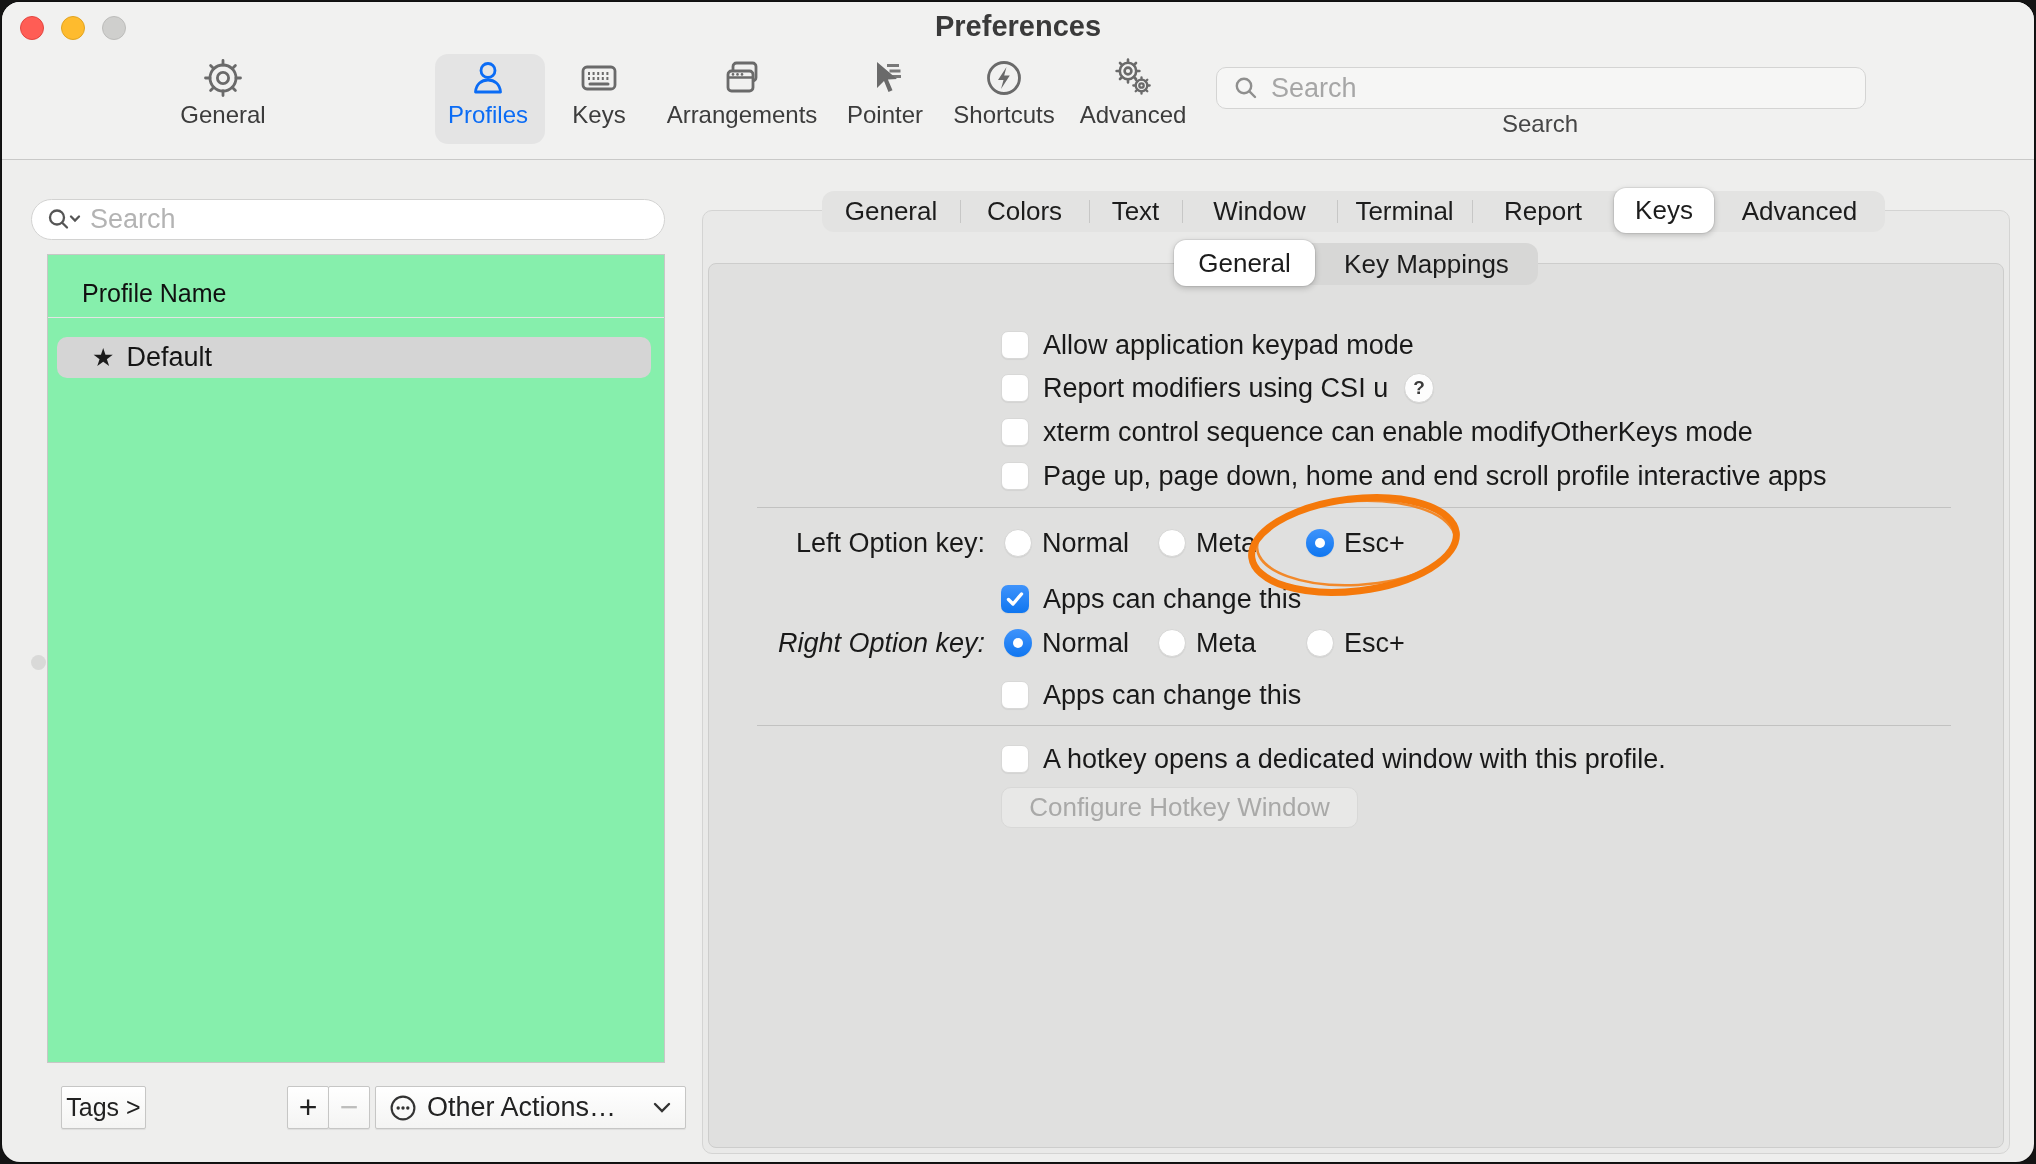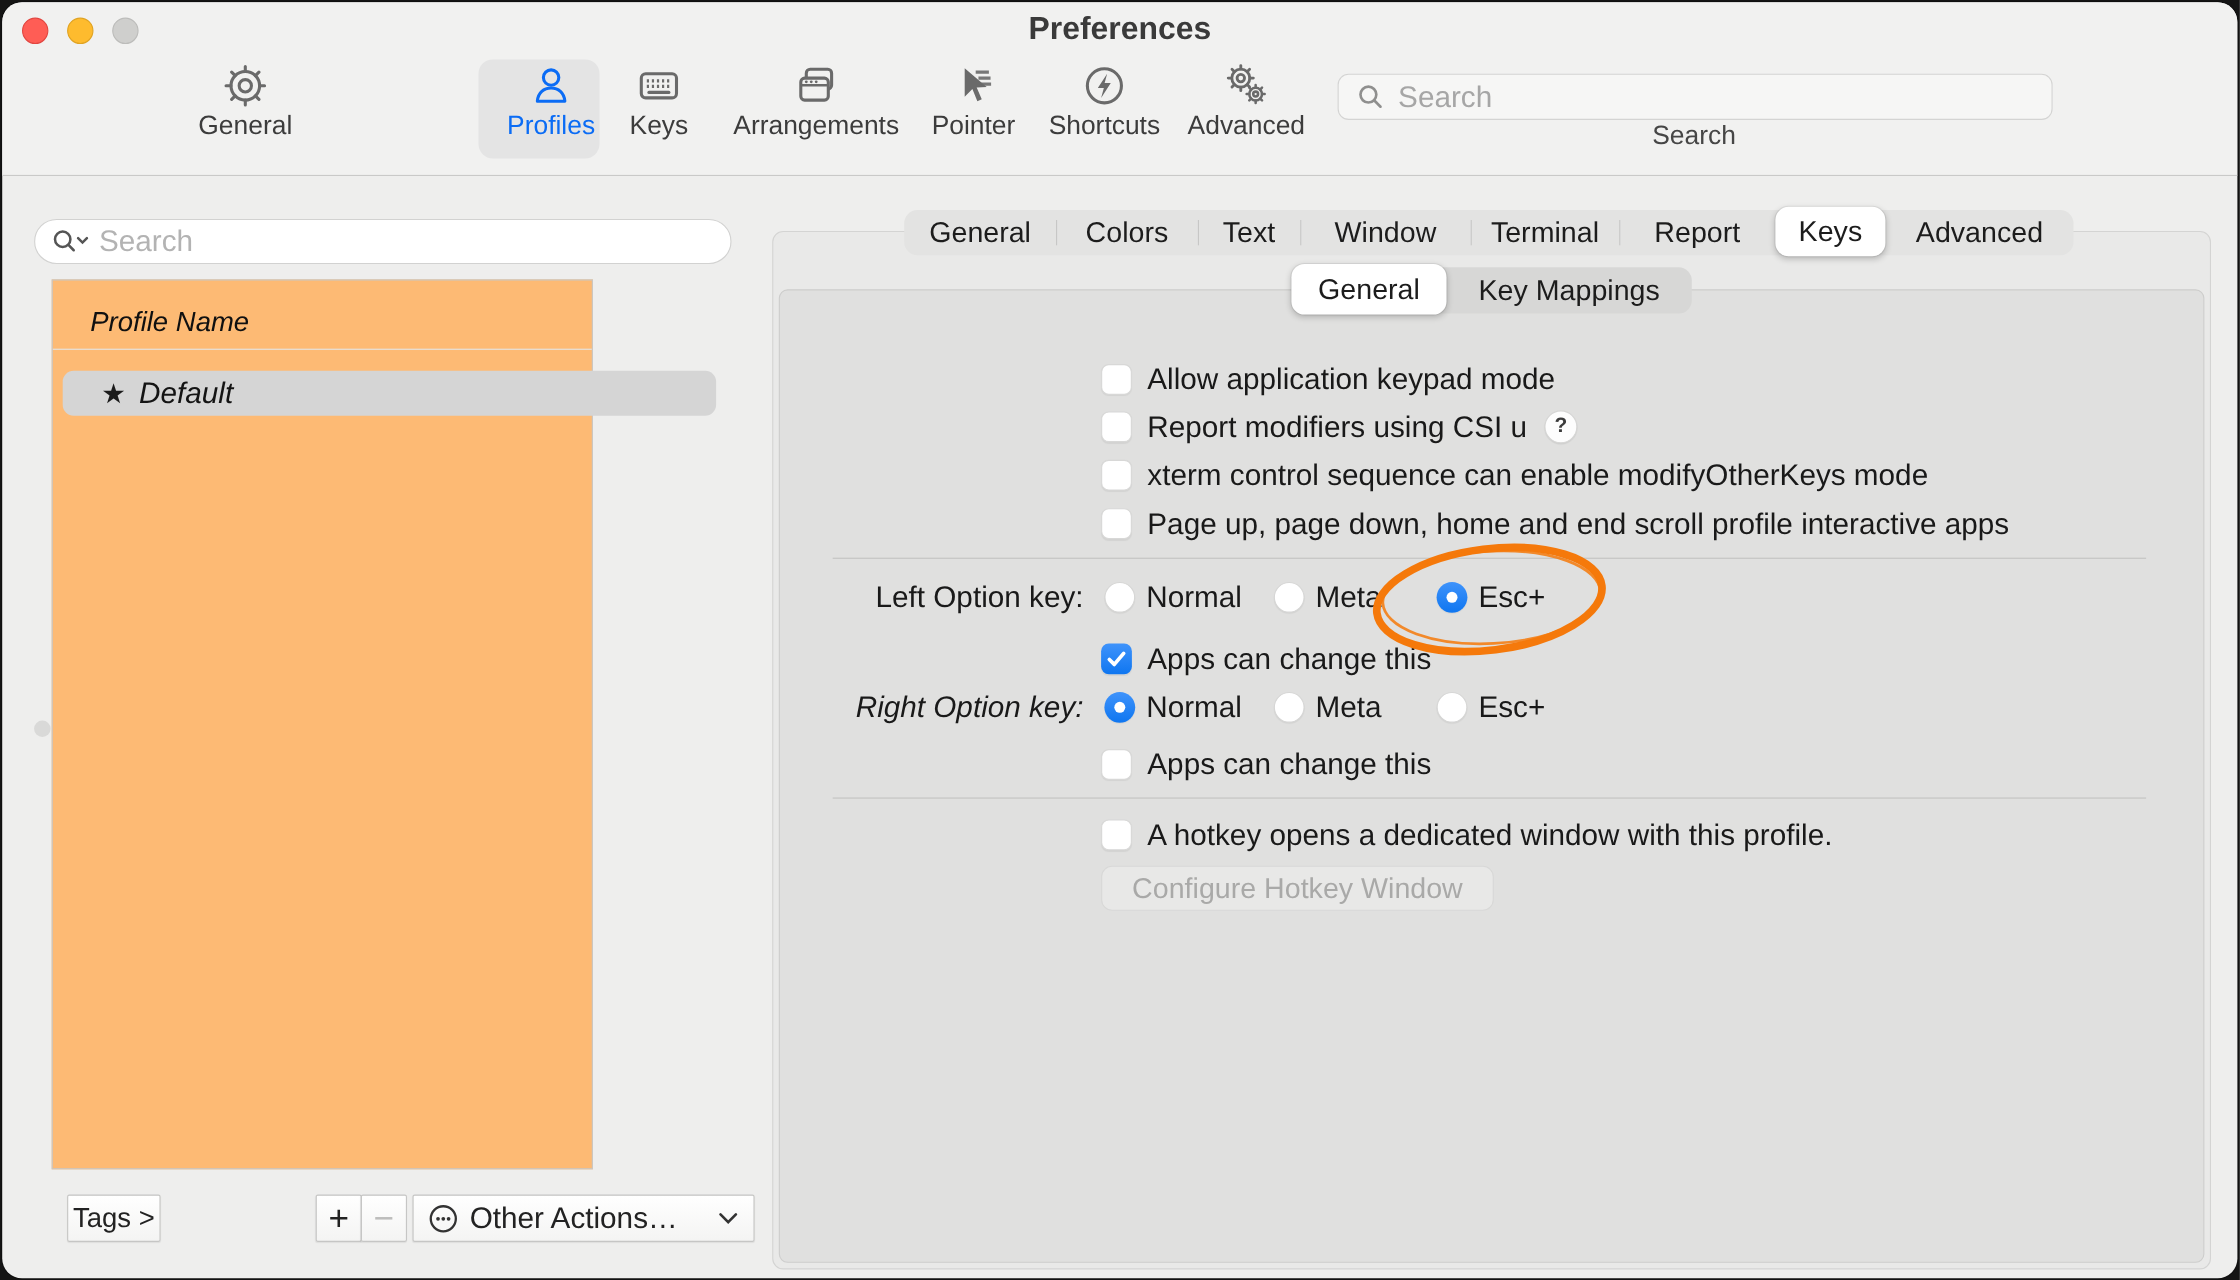--- a/index.html
+++ b/index.html
@@ -18,21 +18,21 @@
   .tb-item.sel .ic,.tb-item.sel .lb{color:#0b6cf5;}
   .tb-selbg{position:absolute;left:433px;top:52px;width:110px;height:90px;border-radius:13px;background:#e4e4e4;}
   .tb-search{position:absolute;left:1214px;top:65px;width:648px;height:40px;border:1px solid #d4d4d3;border-radius:10px;background:#f6f6f5;display:flex;align-items:center;}
   .tb-search input{border:none;outline:none;background:transparent;font-size:27px;color:#333;width:560px;font-family:inherit;}
   .tb-search input::placeholder{color:#a6a6a6;}
   .tb-search-caption{position:absolute;left:1214px;width:648px;top:108px;text-align:center;font-size:24px;color:#464646;}
   
   .sb-search{position:absolute;left:29px;top:197px;width:634px;height:41px;border:1px solid #d2d2d1;border-radius:21px;background:#ffffff;display:flex;align-items:center;box-sizing:border-box;}
   .sb-search input{border:none;outline:none;background:transparent;font-size:27px;color:#333;width:540px;font-family:inherit;}
   .sb-search input::placeholder{color:#b3b3b3;}
-  .list{position:absolute;left:45px;top:252px;width:492px;height:809px;background:#fdba74;border:1px solid #c7c7c6;box-sizing:border-box;font-style:italic;}
+  .list{position:absolute;left:45px;top:252px;width:618px;height:809px;background:#86efac;border:1px solid #c7c7c6;box-sizing:border-box;}
   .list-header{position:absolute;left:34px;top:24px;font-size:25px;color:#101010;}
   .list-hdiv{position:absolute;left:0;right:0;top:62px;height:1px;background:#e4e4e4;}
   .row-sel{position:absolute;left:9px;top:82px;width:594px;height:41px;border-radius:10px;background:#d5d5d5;display:flex;align-items:center;}
   .row-sel .star{font-size:25px;margin-left:35px;color:#1b1b1b;}
   .row-sel .nm{font-size:27px;margin-left:12px;color:#141414;}
   .split-dot{position:absolute;left:29px;top:653px;width:15px;height:15px;border-radius:50%;background:#d9d9d8;}
   .btn{position:absolute;height:43px;box-sizing:border-box;border:1px solid #c6c6c5;border-radius:2px;background:linear-gradient(#ffffff,#f4f4f3);box-shadow:0 1px 1px rgba(0,0,0,.07);display:flex;align-items:center;justify-content:center;font-size:25px;color:#222;margin-left:20px;}
   
   .panel-outer{position:absolute;left:700px;top:208px;width:1308px;height:944px;background:#e9e9e8;border:1px solid #d4d4d3;border-radius:10px;box-sizing:border-box;}
   .panel-inner{position:absolute;left:706px;top:261px;width:1296px;height:885px;background:#e0e0df;border:1px solid #cdcdcc;border-radius:8px;box-sizing:border-box;}
@@ -74,21 +74,21 @@
         <svg viewBox="0 0 44 44" width="44" height="44" fill="none" stroke="currentColor" stroke-width="2.8" stroke-linecap="round">
           <circle cx="22" cy="22" r="13"></circle>
             <circle cx="22" cy="22" r="5.6"></circle>
           <path d="M22 9v-4.5M22 35v4.5M9 22H4.5M35 22h4.5M12.8 12.8 9.6 9.6M31.2 31.2l3.2 3.2M31.2 12.8l3.2-3.2M12.8 31.2l-3.2 3.2"></path>
         </svg>
       </span>
       <span class="lb">General</span>
     </div>
 
 
-    <div class="tb-item sel" style="left:499px">
+    <div class="tb-item sel" style="left:486px">
       <span class="ic">
         <svg viewBox="0 0 44 44" width="44" height="44" fill="none" stroke="currentColor" stroke-width="2.8" stroke-linejoin="round">
           <circle cx="22" cy="14.5" r="7"></circle>
           <path d="M9.5 36c.6-8 6-12 12.5-12s11.9 4 12.5 12z"></path>
         </svg>
       </span>
       <span class="lb">Profiles</span>
     </div>
 
     <div class="tb-item" style="left:597px">

